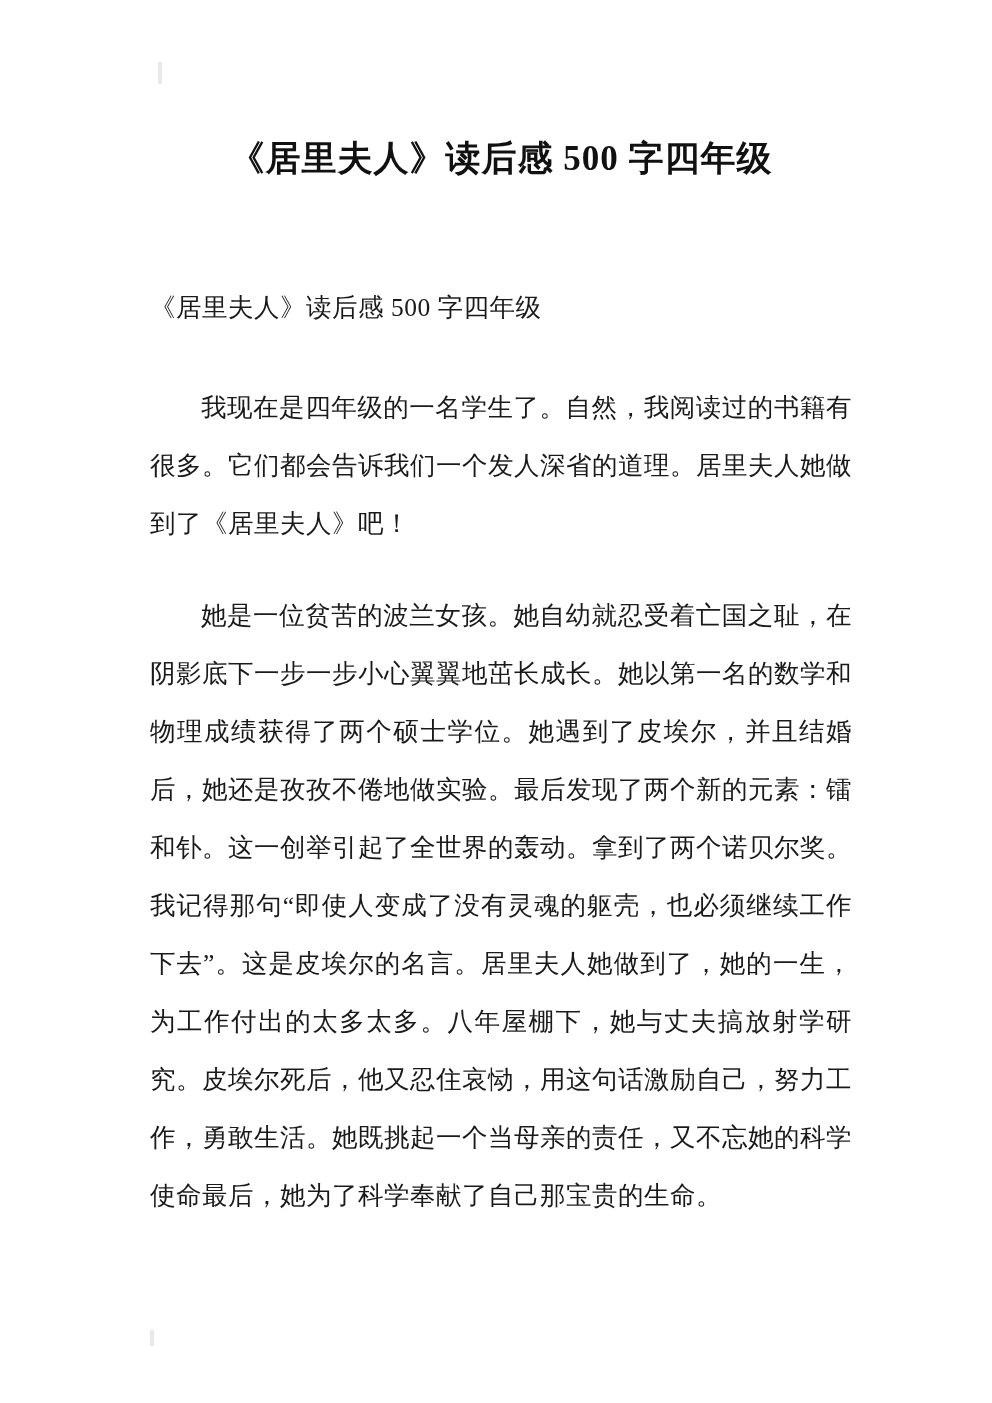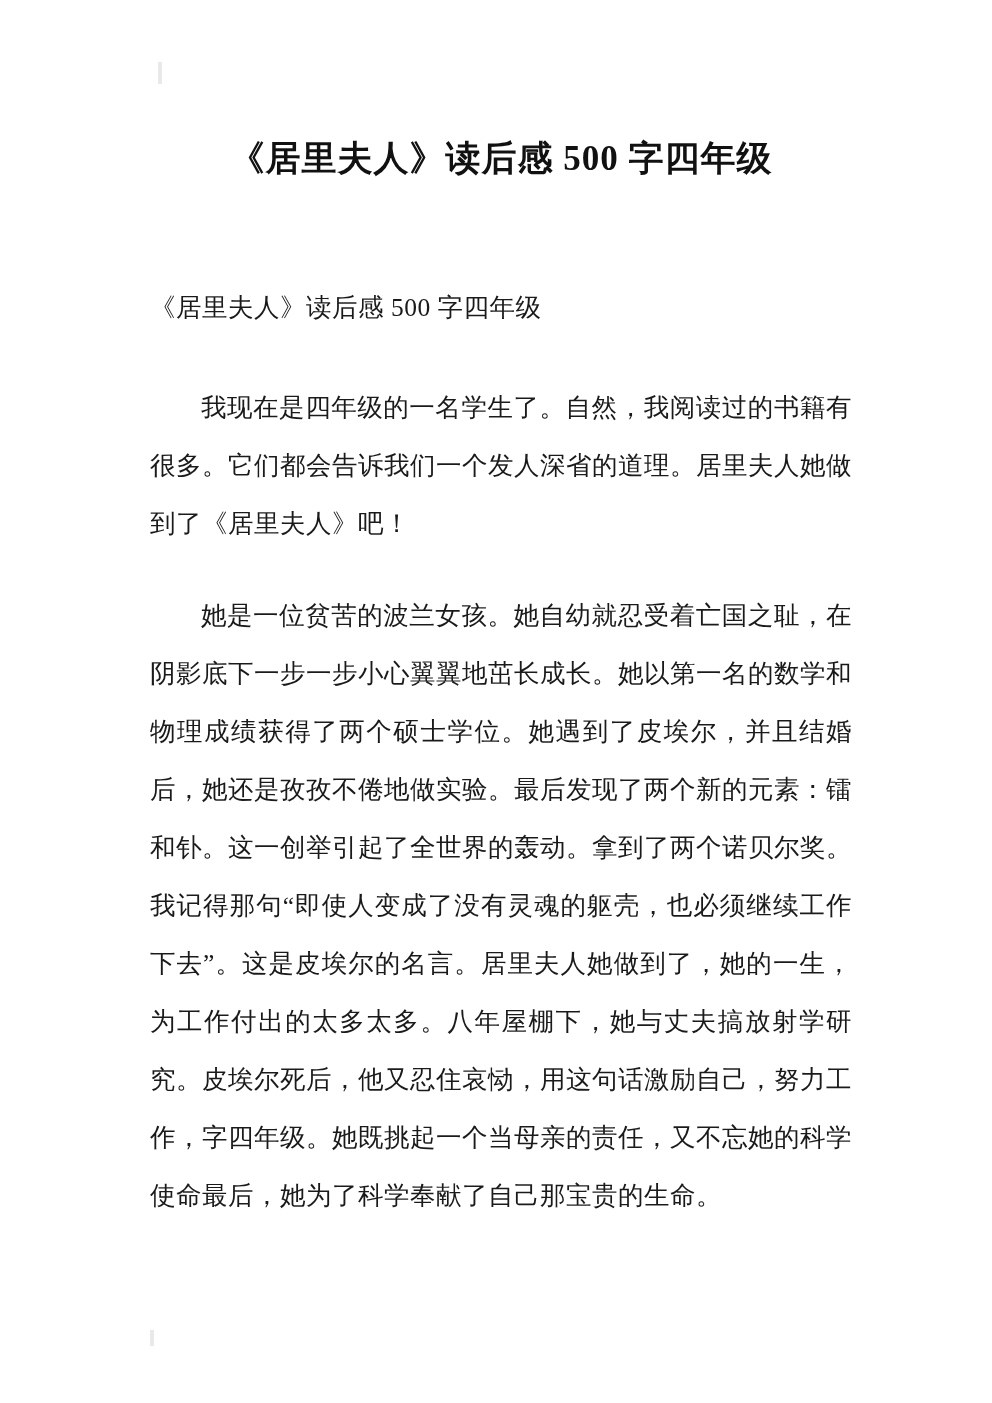--- a/index.html
+++ b/index.html
@@ -76,18 +76,18 @@
   <div class="scan-mark left-bottom"></div>
 
   <h1 class="doc-title">《居里夫人》读后感 500 字四年级</h1>
 
   <div class="body-block">
 
     <p class="para subtitle">《居里夫人》读后感 500 字四年级</p>
 
     <p class="para indent">我现在是四年级的一名学生了。自然，我阅读过的书籍有很多。它们都会告诉我们一个发人深省的道理。居里夫人她做到了《居里夫人》吧！</p>
 
-    <p class="para indent">她是一位贫苦的波兰女孩。她自幼就忍受着亡国之耻，在阴影底下一步一步小心翼翼地茁长成长。她以第一名的数学和物理成绩获得了两个硕士学位。她遇到了皮埃尔，并且结婚后，她还是孜孜不倦地做实验。最后发现了两个新的元素：镭和钋。这一创举引起了全世界的轰动。拿到了两个诺贝尔奖。我记得那句“即使人变成了没有灵魂的躯壳，也必须继续工作下去”。这是皮埃尔的名言。居里夫人她做到了，她的一生，为工作付出的太多太多。八年屋棚下，她与丈夫搞放射学研究。皮埃尔死后，他又忍住哀恸，用这句话激励自己，努力工作，字四年级。她既挑起一个当母亲的责任，又不忘她的科学使命最后，她为了科学奉献了自己那宝贵的生命。</p>
+    <p class="para indent">她是一位贫苦的波兰女孩。她自幼就忍受着亡国之耻，在阴影底下一步一步小心翼翼地茁长成长。她以第一名的数学和物理成绩获得了两个硕士学位。她遇到了皮埃尔，并且结婚后，她还是孜孜不倦地做实验。最后发现了两个新的元素：镭和钋。这一创举引起了全世界的轰动。拿到了两个诺贝尔奖。我记得那句“即使人变成了没有灵魂的躯壳，也必须继续工作下去”。这是皮埃尔的名言。居里夫人她做到了，她的一生，为工作付出的太多太多。八年屋棚下，她与丈夫搞放射学研究。皮埃尔死后，他又忍住哀恸，用这句话激励自己，努力工作，勇敢生活。她既挑起一个当母亲的责任，又不忘她的科学使命最后，她为了科学奉献了自己那宝贵的生命。</p>
 
   </div>
 
   <div class="page-edge"></div>
 </div>
 
 </body></html>

